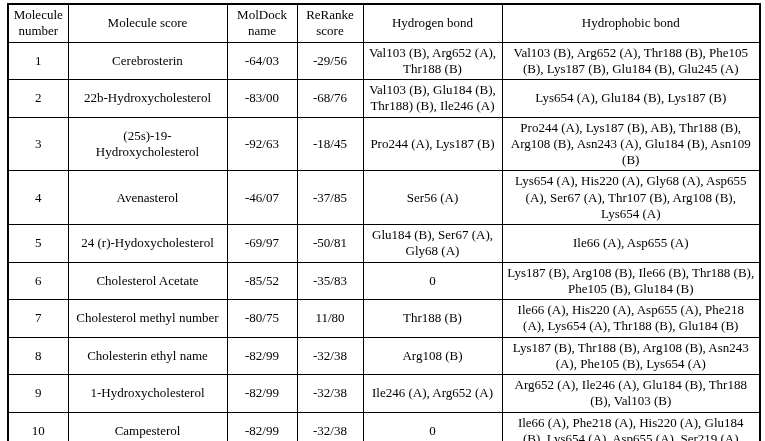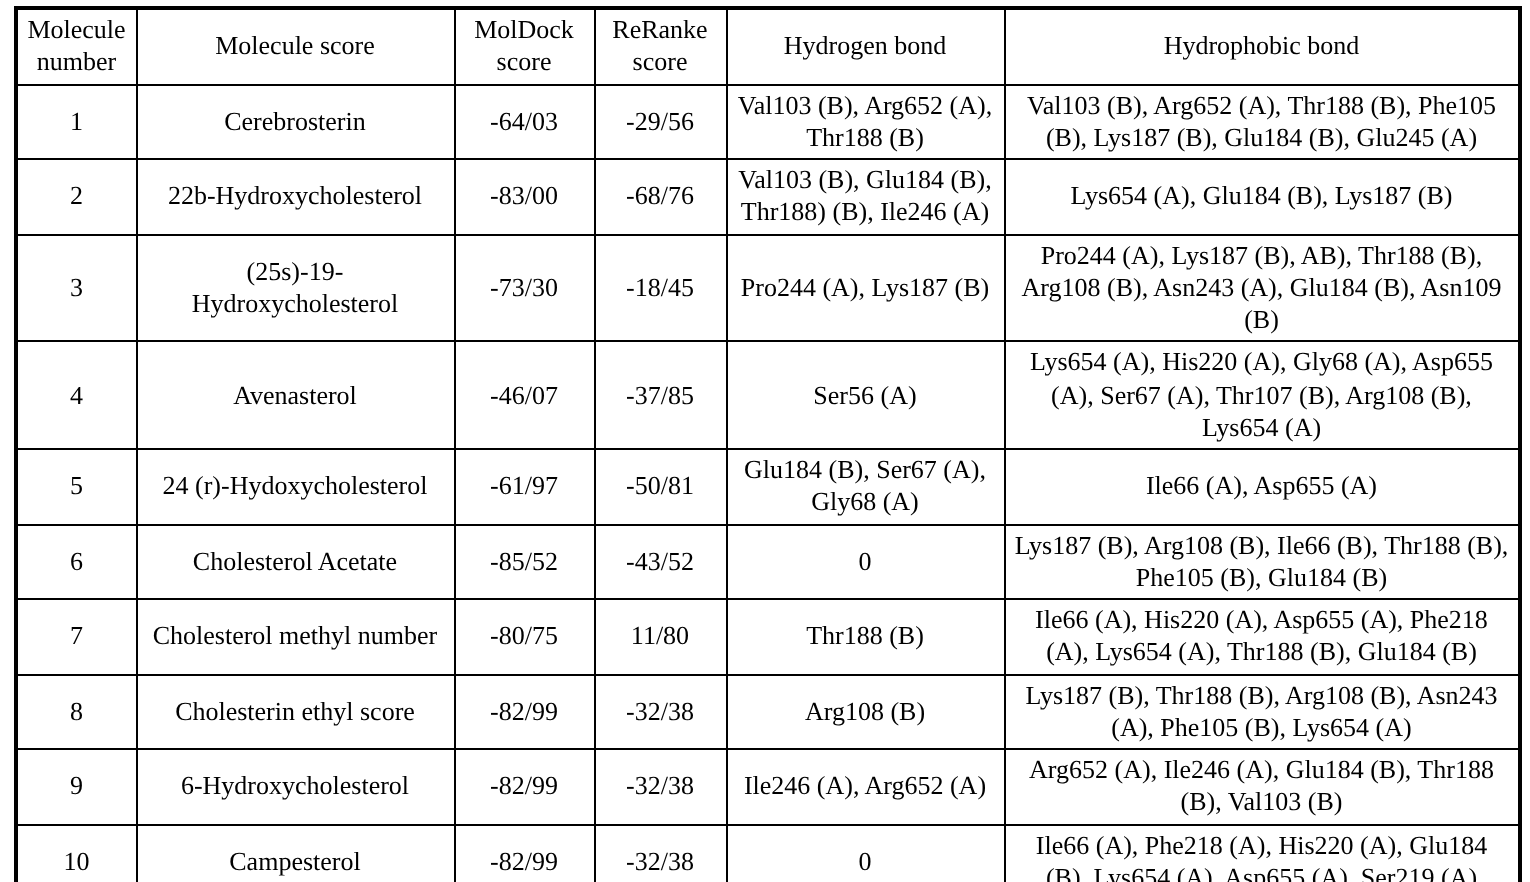--- a/index.html
+++ b/index.html
@@ -51,21 +51,21 @@
       <col class="c-name">
       <col class="c-mold">
       <col class="c-rer">
       <col class="c-hbond">
       <col class="c-hydro">
     </colgroup>
     <thead>
       <tr>
         <th>Molecule number</th>
         <th>Molecule score</th>
-        <th>MolDock score</th>
+        <th>MolDock name</th>
         <th>ReRanke score</th>
         <th>Hydrogen bond</th>
         <th>Hydrophobic bond</th>
       </tr>
     </thead>
     <tbody id="table-body">
         <tr>
     <td>1</td>
     <td>Cerebrosterin</td>
     <td>-64/03</td>
@@ -77,68 +77,68 @@
     <td>2</td>
     <td>22b-Hydroxycholesterol</td>
     <td>-83/00</td>
     <td>-68/76</td>
     <td>Val103 (B), Glu184 (B), Thr188) (B), Ile246 (A)</td>
     <td>Lys654 (A), Glu184 (B), Lys187 (B)</td>
   </tr>
         <tr>
     <td>3</td>
     <td>(25s)-19-Hydroxycholesterol</td>
-    <td>-73/30</td>
+    <td>-92/63</td>
     <td>-18/45</td>
     <td>Pro244 (A), Lys187 (B)</td>
     <td>Pro244 (A), Lys187 (B), AB), Thr188 (B), Arg108 (B), Asn243 (A), Glu184 (B), Asn109 (B)</td>
   </tr>
         <tr>
     <td>4</td>
     <td>Avenasterol</td>
     <td>-46/07</td>
     <td>-37/85</td>
     <td>Ser56 (A)</td>
     <td>Lys654 (A), His220 (A), Gly68 (A), Asp655 (A), Ser67 (A), Thr107 (B), Arg108 (B), Lys654 (A)</td>
   </tr>
         <tr>
     <td>5</td>
     <td>24 (r)-Hydoxycholesterol</td>
-    <td>-61/97</td>
+    <td>-69/97</td>
     <td>-50/81</td>
     <td>Glu184 (B), Ser67 (A), Gly68 (A)</td>
     <td>Ile66 (A), Asp655 (A)</td>
   </tr>
         <tr>
     <td>6</td>
     <td>Cholesterol Acetate</td>
     <td>-85/52</td>
-    <td>-43/52</td>
+    <td>-35/83</td>
     <td>0</td>
     <td>Lys187 (B), Arg108 (B), Ile66 (B), Thr188 (B), Phe105 (B), Glu184 (B)</td>
   </tr>
         <tr>
     <td>7</td>
     <td>Cholesterol methyl number</td>
     <td>-80/75</td>
     <td>11/80</td>
     <td>Thr188 (B)</td>
     <td>Ile66 (A), His220 (A), Asp655 (A), Phe218 (A), Lys654 (A), Thr188 (B), Glu184 (B)</td>
   </tr>
         <tr>
     <td>8</td>
-    <td>Cholesterin ethyl score</td>
+    <td>Cholesterin ethyl name</td>
     <td>-82/99</td>
     <td>-32/38</td>
     <td>Arg108 (B)</td>
     <td>Lys187 (B), Thr188 (B), Arg108 (B), Asn243 (A), Phe105 (B), Lys654 (A)</td>
   </tr>
         <tr>
     <td>9</td>
-    <td>6-Hydroxycholesterol</td>
+    <td>1-Hydroxycholesterol</td>
     <td>-82/99</td>
     <td>-32/38</td>
     <td>Ile246 (A), Arg652 (A)</td>
     <td>Arg652 (A), Ile246 (A), Glu184 (B), Thr188 (B), Val103 (B)</td>
   </tr>
         <tr>
     <td>10</td>
     <td>Campesterol</td>
     <td>-82/99</td>
     <td>-32/38</td>

